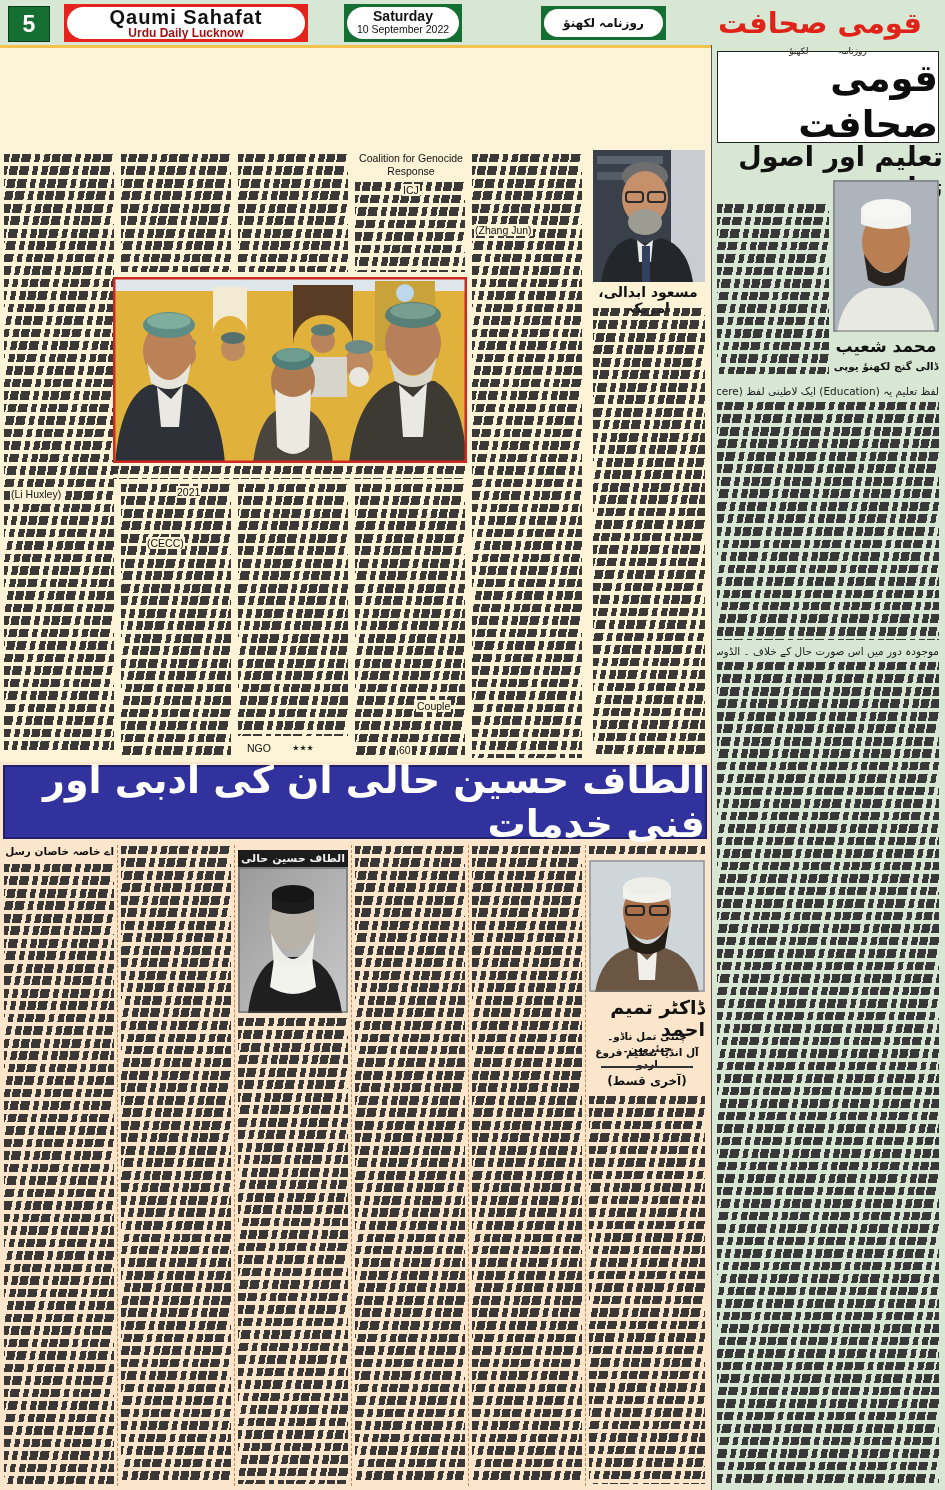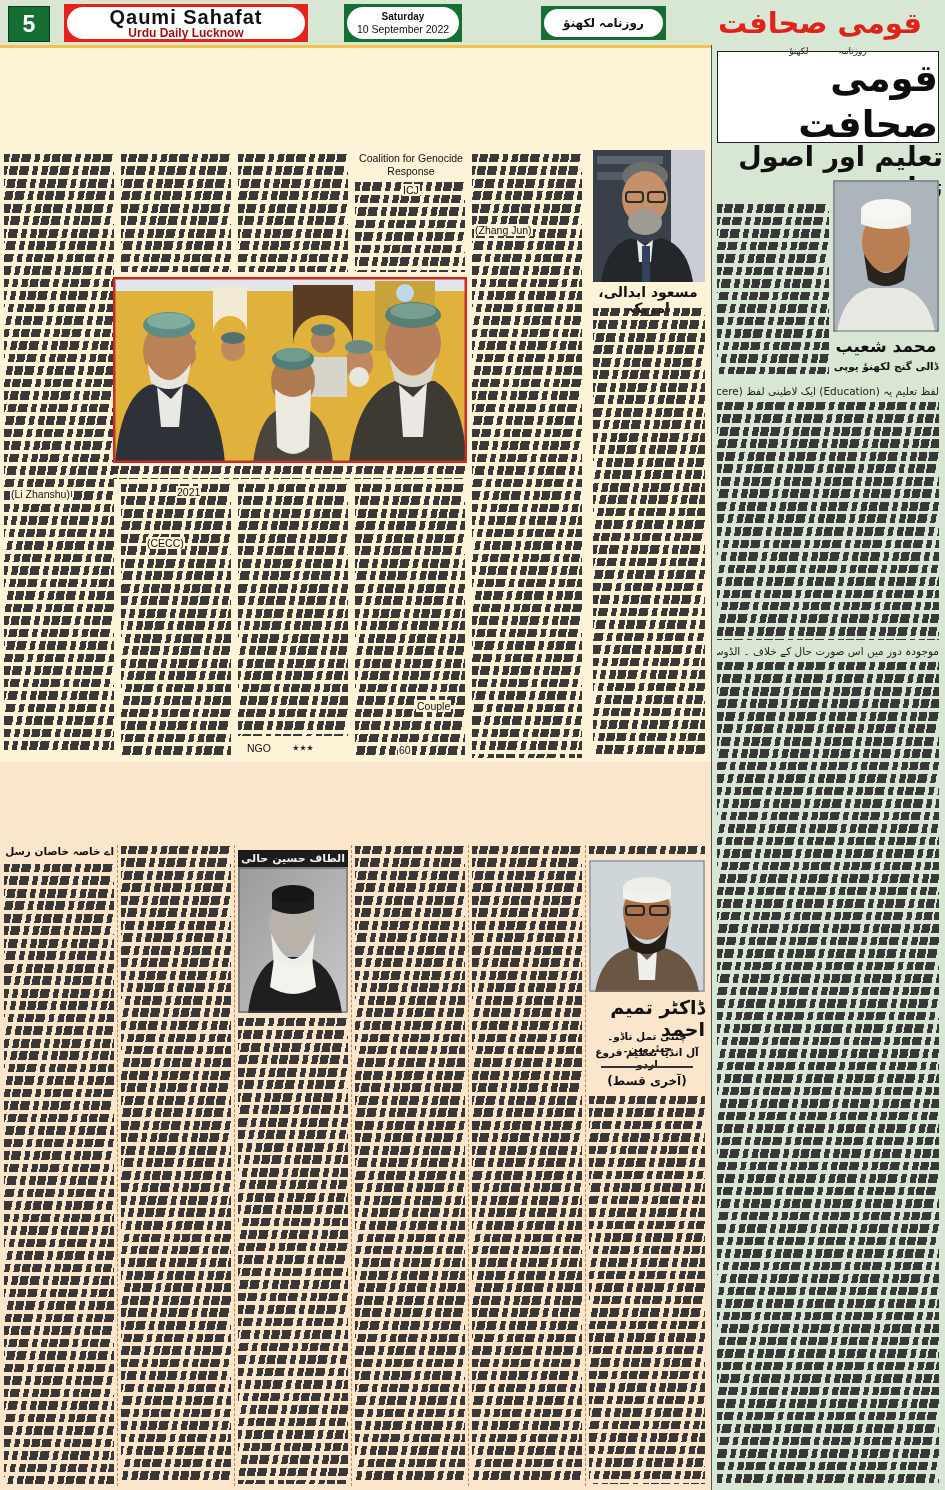--- a/index.html
+++ b/index.html
@@ -37,21 +37,21 @@
 
   <div class="abs" style="left:64px;top:4px;width:244px;height:38px;background:#e5231d;">
     <div class="oval latin">
       <div style="font-size:20px;font-weight:bold;color:#111;line-height:20px;letter-spacing:1px;">Qaumi Sahafat</div>
       <div style="font-size:12px;font-weight:bold;color:#9c0f0f;line-height:12px;">Urdu Daily Lucknow</div>
     </div>
   </div>
 
   <div class="abs" style="left:344px;top:4px;width:118px;height:38px;background:#156f32;">
     <div class="oval latin">
-      <div style="font-size:10px;font-weight:bold;color:#111;line-height:13px;">Saturday</div>
+      <div style="font-size:14px;font-weight:bold;color:#111;line-height:13px;">Saturday</div>
       <div style="font-size:10.5px;font-weight:normal;color:#111;line-height:13px;">10 September 2022</div>
     </div>
   </div>
 
   <div class="abs" style="left:541px;top:6px;width:125px;height:34px;background:#156f32;">
     <div class="oval">
       <div class="rtl" style="font-size:12px;font-weight:bold;color:#111;">روزنامہ لکھنؤ</div>
     </div>
   </div>
 
@@ -133,31 +133,35 @@
       <ellipse cx="300" cy="34" rx="23" ry="8" fill="#779e90"></ellipse>
     </g>
     <rect x="1" y="1" width="352" height="184" fill="none" stroke="#cc2a22" stroke-width="3"></rect>
   </svg>
 
   <div class="abs txt txt-cream" style="left:113px;top:466px;width:354px;height:13px;"></div>
   <div class="abs txt txt-cream" style="left:121px;top:484px;width:110px;height:272px;"></div>
   <div class="abs txt txt-cream" style="left:238px;top:484px;width:110px;height:252px;"></div>
   <div class="abs txt txt-cream" style="left:355px;top:484px;width:110px;height:272px;"></div>
 
-  <div class="abs tok" style="left:10px;top:488px;">(Li Zhanshu)</div>
+  <div class="abs tok" style="left:10px;top:488px;">(Li Huxley)</div>
   <div class="abs tok" style="left:176px;top:486px;">2021</div>
   <div class="abs tok" style="left:146px;top:506px;margin-top:31px;">(CECC)</div>
   <div class="abs tok" style="left:416px;top:700px;">Couple</div>
   <div class="abs tok" style="left:246px;top:742px;">NGO</div>
   <div class="abs tok" style="left:398px;top:744px;">60</div>
 
   <div class="abs" style="left:258px;top:740px;width:90px;text-align:center;font-size:13px;color:#222;letter-spacing:6px;">٭٭٭</div>
 
   <div class="abs" style="left:0;top:762px;width:711px;height:728px;background:#fbe6cb;"></div>
 
+  <div class="abs" style="left:3px;top:765px;width:704px;height:74px;background:#32329e;border:2px solid #20206e;box-sizing:border-box;">
+    <div class="rtl" style="width:100%;height:100%;display:flex;align-items:center;justify-content:center;
+                color:#fff;font-size:38px;font-weight:bold;">الطاف حسین حالی ان کی ادبی اور فنی خدمات</div>
+  </div>
 
   <div class="abs sep" style="left:117px;top:845px;height:641px;"></div>
   <div class="abs sep" style="left:234px;top:845px;height:641px;"></div>
   <div class="abs sep" style="left:351px;top:845px;height:641px;"></div>
   <div class="abs sep" style="left:468px;top:845px;height:641px;"></div>
   <div class="abs sep" style="left:585px;top:845px;height:641px;"></div>
 
   <div class="abs rtl" style="left:4px;top:845px;width:110px;font-size:10.5px;font-weight:bold;color:#111;white-space:nowrap;overflow:hidden;">اے خاصہ خاصان رسل وقت دعا ہے</div>
   <div class="abs txt txt-peach" style="left:4px;top:864px;width:110px;height:620px;"></div>
   <div class="abs txt txt-peach" style="left:121px;top:846px;width:110px;height:638px;"></div>

